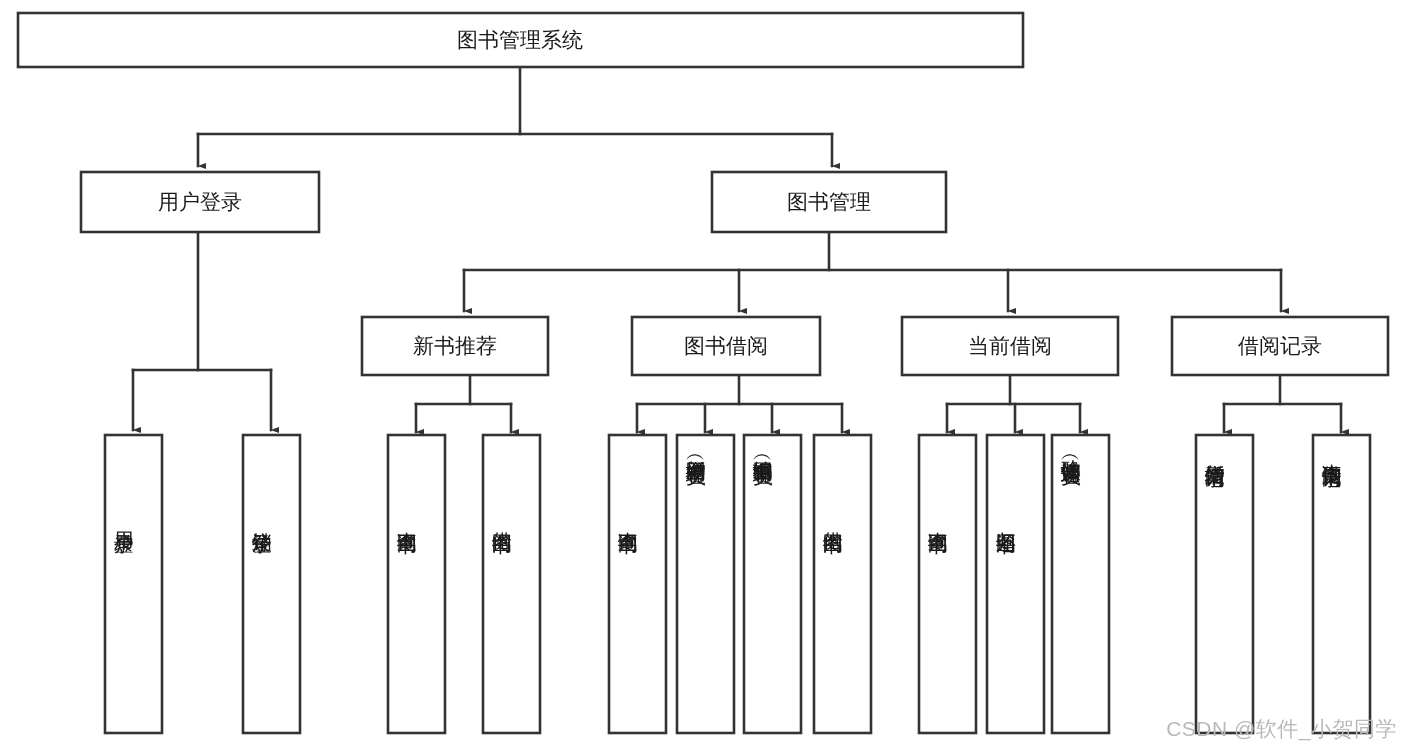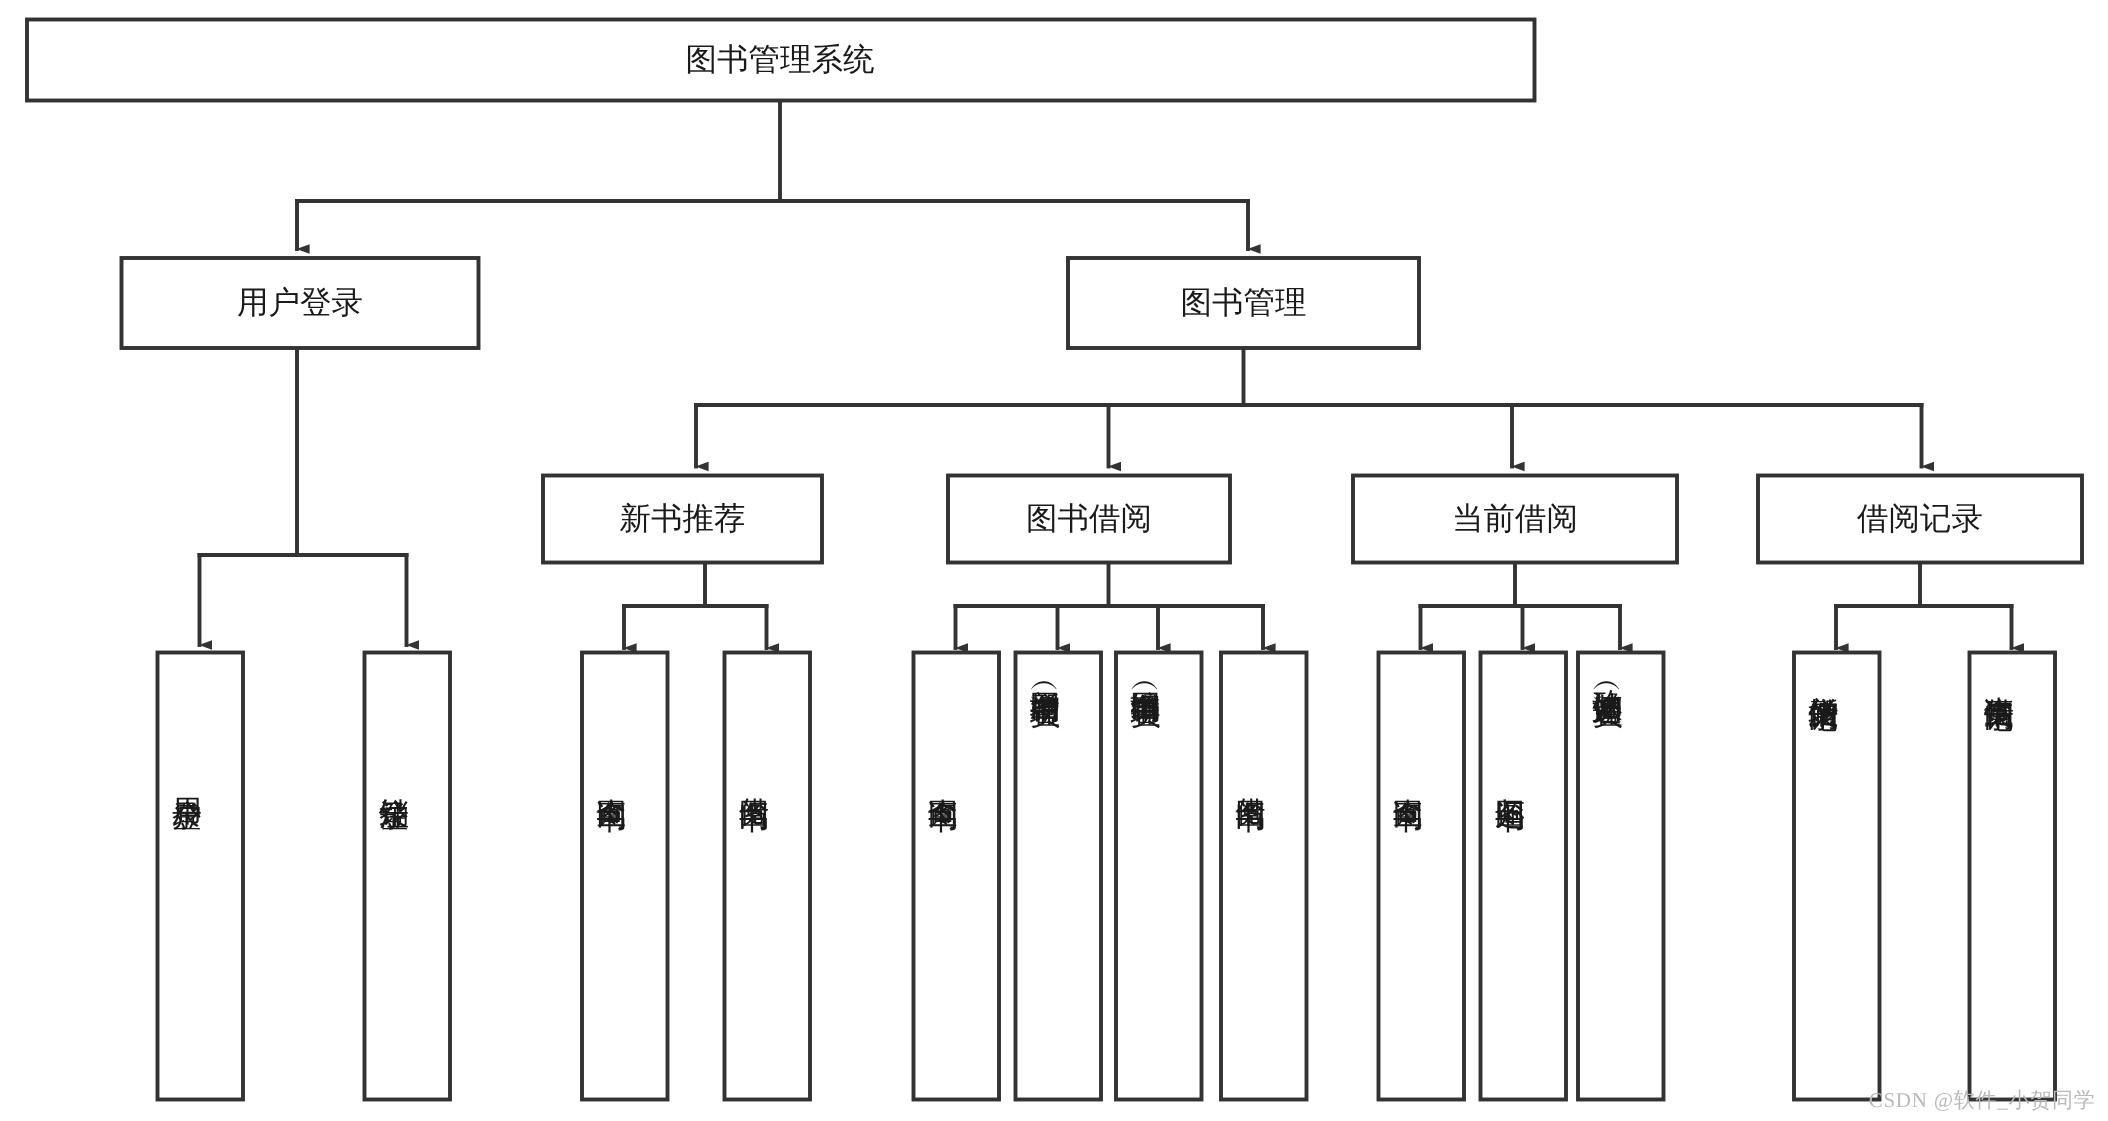--- a/index.html
+++ b/index.html
@@ -57,22 +57,22 @@
     color: #1a1a1a;
     letter-spacing: 1px;
     white-space: nowrap;
     text-align: start;
     pointer-events: none;
   }
   .watermark {
     position: absolute;
     right: 8px;
     bottom: 4px;
-    font-family: Liberation Serif, serif;
-    font-size: 14px;
+    font-family: Liberation Sans, sans-serif;
+    font-size: 21px;
     color: #b9b9b9;
     white-space: nowrap;
     letter-spacing: 0.5px;
   }
 </style>
 </head>
 <body>
 
 <div id="diagram-root">
 

